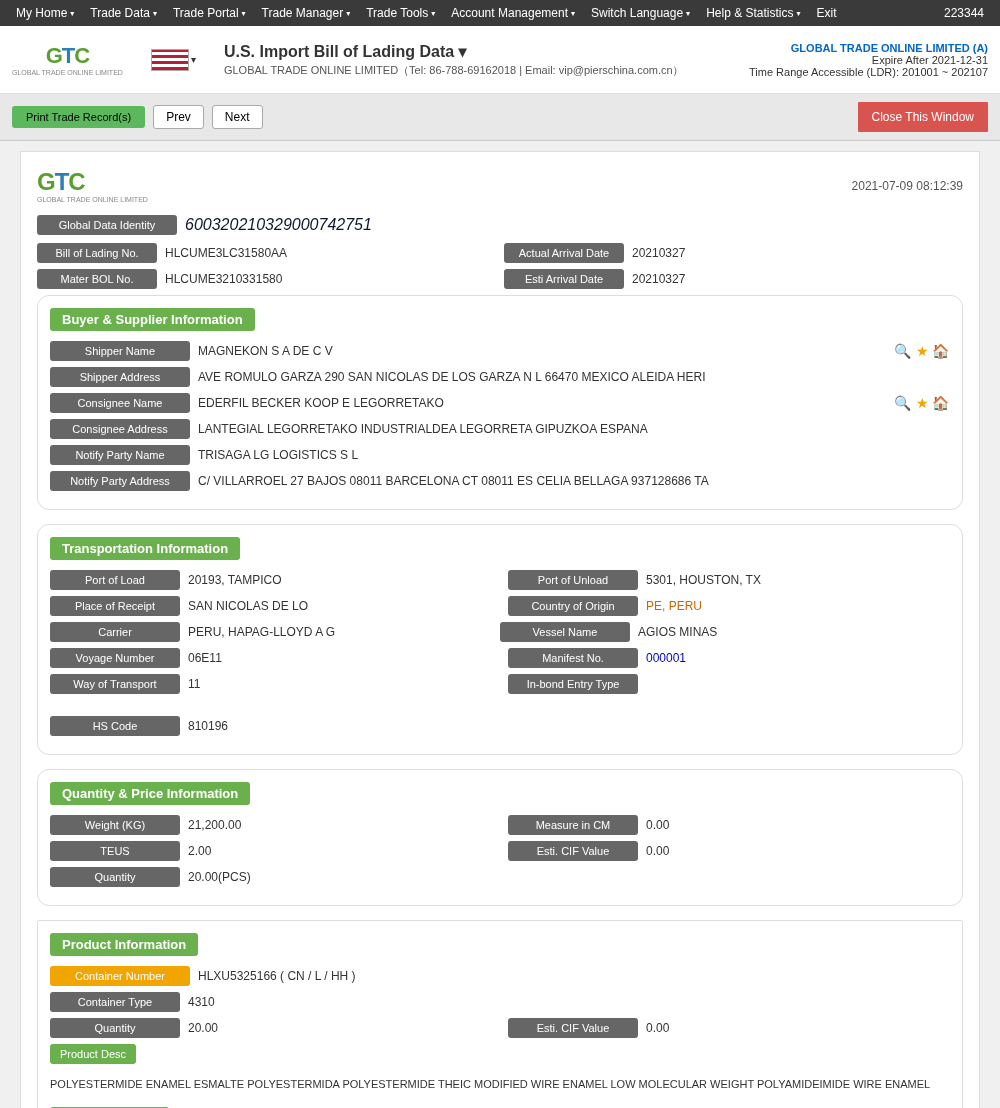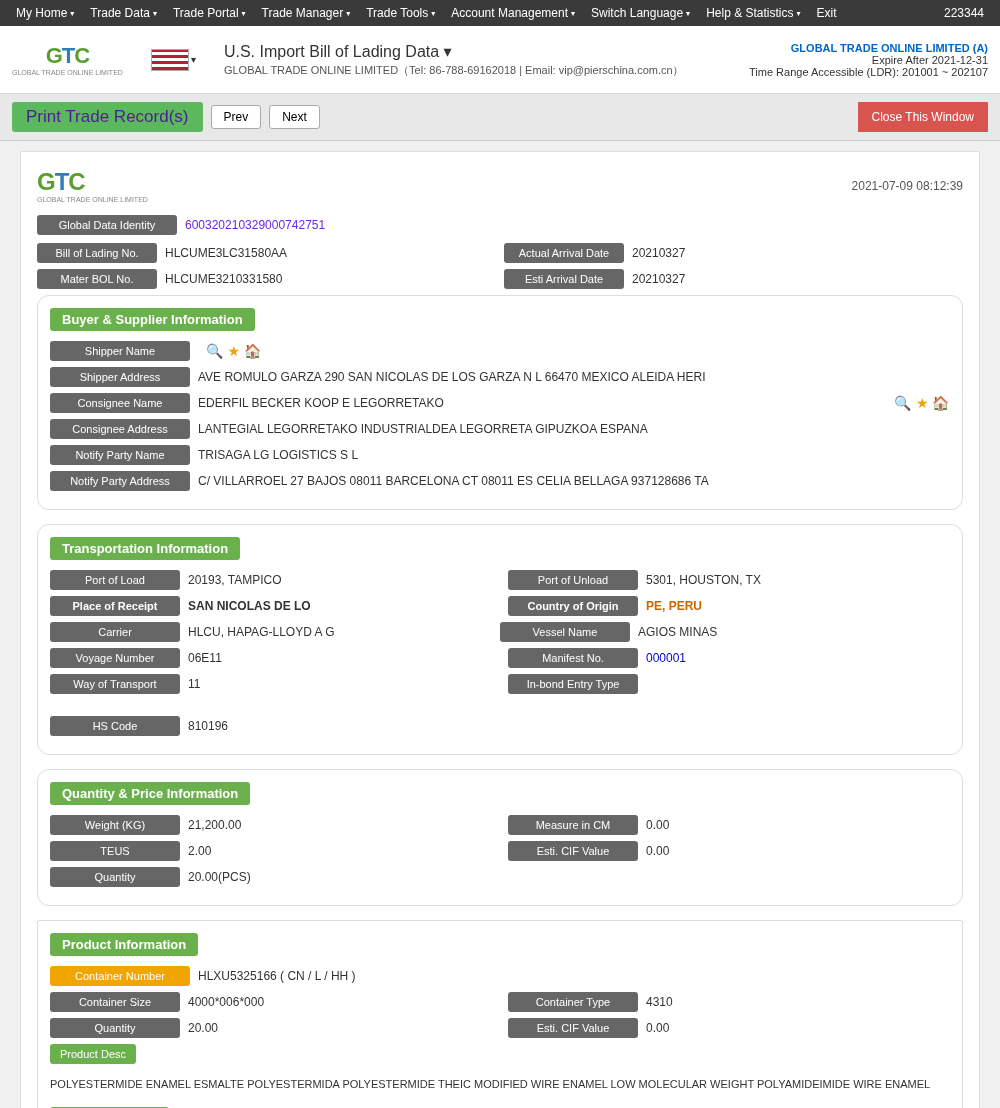--- a/index.html
+++ b/index.html
@@ -10,29 +10,29 @@
     .top-nav-item { padding: 0 8px; cursor: pointer; display: flex; align-items: center; gap: 3px; white-space: nowrap; }
     .top-nav-spacer { flex: 1; }
     .top-nav-user { padding: 0 8px; }
     .caret { font-size: 8px; }
 
     
     .header-bar { background: #fff; display: flex; align-items: center; padding: 6px 12px; border-bottom: 1px solid #ddd; height: 68px; }
     .logo-area { display: flex; align-items: center; margin-right: 20px; }
     .flag-area { display: flex; align-items: center; margin-right: 16px; }
     .header-title-block { flex: 1; }
-    .header-title { font-size: 16px; font-weight: normal; color: #333; }
+    .header-title { font-size: 16px; font-weight: bold; color: #333; }
     .header-subtitle { font-size: 11px; color: #555; margin-top: 2px; }
     .header-right { text-align: right; font-size: 11px; }
     .header-right-company { color: #0066cc; font-weight: bold; }
     .header-right-info { color: #333; }
 
     
     .toolbar { background: #e8e8e8; padding: 8px 12px; display: flex; align-items: center; gap: 8px; border-bottom: 1px solid #ccc; }
-    .btn-print { background: #5cb85c; color: #4c1d95; border: none; padding: 5px 14px; border-radius: 3px; cursor: pointer; font-size: 17px; }
+    .btn-print { background: #5cb85c; color: #000000; border: none; padding: 5px 14px; border-radius: 3px; cursor: pointer; font-size: 11px; }
     .btn-nav { background: #fff; border: 1px solid #aaa; padding: 4px 12px; border-radius: 3px; cursor: pointer; font-size: 12px; }
     .btn-close { background: #d9534f; color: #fff; border: none; padding: 8px 14px; border-radius: 1px; cursor: pointer; font-size: 12px; margin-left: auto; }
 
     
     .main-content { background: #fff; margin: 10px 20px; padding: 16px; border: 1px solid #ddd; }
 
     
     .doc-header { display: flex; justify-content: space-between; align-items: center; margin-bottom: 12px; }
     .doc-timestamp { font-size: 12px; color: #555; }
     .info-label { background: #666; color: #fff; padding: 4px 10px; border-radius: 3px; font-size: 11px; min-width: 120px; text-align: center; margin-right: 8px; white-space: nowrap; }
@@ -56,21 +56,21 @@
     .transport-value.orange { color: #cc6600; }
 
     
     .product-section { border: 1px solid #ddd; padding: 12px; margin-bottom: 14px; border-radius: 2px; }
     .container-number-label { background: #f0a500; color: #fff; padding: 4px 10px; border-radius: 3px; font-size: 11px; min-width: 140px; text-align: center; margin-right: 8px; white-space: nowrap; display: inline-block; }
     .product-desc-label { background: #6ab04c; color: #fff; padding: 4px 10px; border-radius: 3px; font-size: 11px; display: inline-block; margin-bottom: 6px; }
     .marks-label { background: #6ab04c; color: #fff; padding: 4px 10px; border-radius: 3px; font-size: 11px; display: inline-block; margin-top: 8px; }
 
     .global-identity-row { display: flex; align-items: center; margin-bottom: 8px; }
     .global-identity-label { background: #666; color: #fff; padding: 4px 10px; border-radius: 3px; font-size: 11px; min-width: 140px; text-align: center; margin-right: 8px; }
-    .global-identity-value { font-size: 12px; color: #6d28d9; }
+    .global-identity-value { font-size: 16px; color: #0f172a; font-style: italic; }
 
     .bol-row { display: flex; gap: 8px; margin-bottom: 6px; align-items: center; }
     .bol-left { display: flex; align-items: center; flex: 1; justify-content: center; }
     .bol-right { display: flex; align-items: center; flex: 1; }
 
     .desc-text { font-size: 11px; color: #333; line-height: 1.5; padding: 6px 0; }
 
     .hs-row { display: flex; align-items: center; margin-bottom: 6px; }
   </style>
 </head>
@@ -191,20 +191,21 @@
       <div class="info-label">Esti Arrival Date</div>
       <div class="info-value">20210327</div>
     </div>
   </div>
 
   <div class="section-wrapper">
     <div class="section-header">Buyer &amp; Supplier Information</div>
 
     <div class="buyer-row">
       <div class="buyer-label">Shipper Name</div>
+      <div class="buyer-value">MAGNEKON S A DE C V</div>
       <div class="buyer-icons">
         <span class="icon-search">🔍</span>
         <span class="icon-star">★</span>
         <span class="icon-home">🏠</span>
       </div>
     </div>
 
     <div class="buyer-row">
       <div class="buyer-label">Shipper Address</div>
       <div class="buyer-value">AVE ROMULO GARZA 290 SAN NICOLAS DE LOS GARZA N L 66470 MEXICO ALEIDA HERI</div>
@@ -243,35 +244,35 @@
       <div class="transport-row" style="flex:1;">
         <div class="transport-label">Port of Load</div>
         <div class="transport-value">20193, TAMPICO</div>
       </div>
       <div class="transport-row" style="flex:1;">
         <div class="transport-label">Port of Unload</div>
         <div class="transport-value">5301, HOUSTON, TX</div>
       </div>
     </div>
 
-    <div style="display:flex; gap:16px; margin-bottom:6px;font-weight:bold;">
+    <div style="display:flex; gap:16px; margin-bottom:6px;">
       <div class="transport-row" style="flex:1;">
         <div class="transport-label">Place of Receipt</div>
         <div class="transport-value">SAN NICOLAS DE LO</div>
       </div>
       <div class="transport-row" style="flex:1;">
         <div class="transport-label">Country of Origin</div>
         <div class="transport-value orange">PE, PERU</div>
       </div>
     </div>
 
     <div style="display:flex; gap:0; margin-bottom:6px;">
       <div class="transport-row" style="flex:1;">
         <div class="transport-label">Carrier</div>
-        <div class="transport-value">HLCU, HAPAG-LLOYD A G</div>
+        <div class="transport-value">PERU, HAPAG-LLOYD A G</div>
       </div>
       <div class="transport-row" style="flex:1;">
         <div class="transport-label">Vessel Name</div>
         <div class="transport-value">AGIOS MINAS</div>
       </div>
     </div>
 
     <div style="display:flex; gap:16px; margin-bottom:6px;">
       <div class="transport-row" style="flex:1;">
         <div class="transport-label">Voyage Number</div>
@@ -337,24 +338,20 @@
   <div class="product-section">
     <div class="section-header">Product Information</div>
 
     <div class="buyer-row">
       <div class="container-number-label">Container Number</div>
       <div class="buyer-value">HLXU5325166 ( CN / L / HH )</div>
     </div>
 
     <div style="display:flex; gap:16px; margin-bottom:6px;">
       <div class="transport-row" style="flex:1;">
-        <div class="transport-label">Container Size</div>
-        <div class="transport-value">4000*006*000</div>
-      </div>
-      <div class="transport-row" style="flex:1;">
         <div class="transport-label">Container Type</div>
         <div class="transport-value">4310</div>
       </div>
     </div>
 
     <div style="display:flex; gap:16px; margin-bottom:6px;">
       <div class="transport-row" style="flex:1;">
         <div class="transport-label">Quantity</div>
         <div class="transport-value">20.00</div>
       </div>

